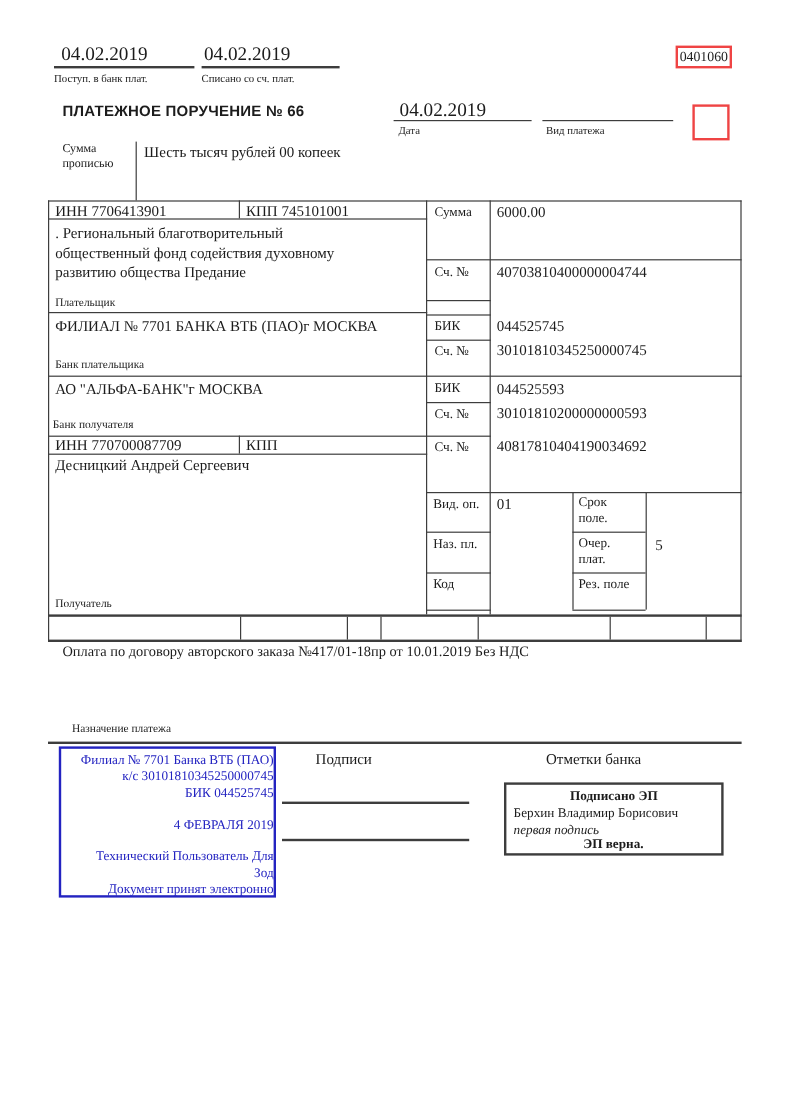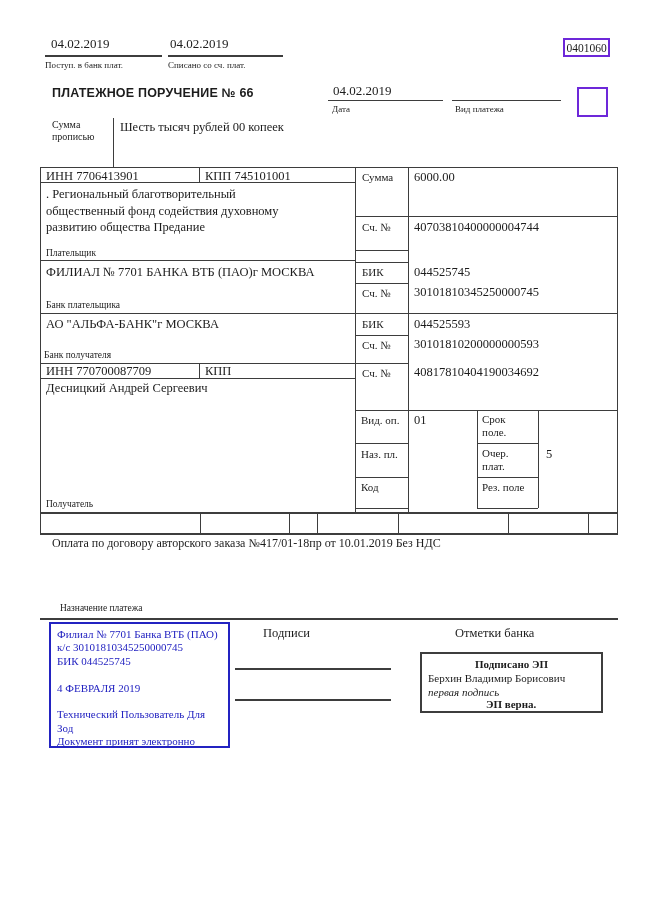--- a/index.html
+++ b/index.html
@@ -5,26 +5,26 @@
   html,body{margin:0;padding:0;background:#888;}
   #page{position:relative;width:660px;height:919px;background:#ffffff;overflow:hidden;
         font-family:"Liberation Serif",serif;color:#1c1c1c;}
   .ln{position:absolute;background:#3d3d3d;}
   .t{position:absolute;white-space:nowrap;color:#1c1c1c;font-family:"Liberation Serif",serif;line-height:1.15;}
   .wrap{white-space:normal;}
   .val{font-size:12.5px;}
   .cl{font-size:11px;}
   .sm{font-size:9px;}
   .sec{font-size:9.5px;}
-  .date{font-size:13px;text-align:right;}
+  .date{font-size:16px;text-align:right;}
   .title{font-family:"Liberation Sans",sans-serif;font-weight:bold;font-size:12.5px;letter-spacing:.2px;}
-  .box{position:absolute;border:2px solid #6d28d9;box-sizing:border-box;}
+  .box{position:absolute;border:2px solid #ef4444;box-sizing:border-box;}
   .codebox{display:flex;align-items:center;justify-content:center;font-size:11.5px;}
   .bluebox{position:absolute;left:49px;top:622px;width:181px;height:126px;border:2px solid #2323c1;
-           box-sizing:border-box;padding:4px 0 0 6px;}
+           box-sizing:border-box;padding:4px 0 0 6px;text-align:right;}
   .bl{height:13.4px;font-size:11px;color:#2323c1;white-space:nowrap;overflow:visible;
       font-family:"Liberation Serif",serif;}
   .stampbox{position:absolute;left:420px;top:652px;width:183px;height:61px;border:2px solid #3d3d3d;box-sizing:border-box;}
   .st{position:absolute;font-size:11px;white-space:nowrap;}
   .hdr{font-size:12.5px;}
 </style>
 </head>
 <body>
 
 <div id="page">

